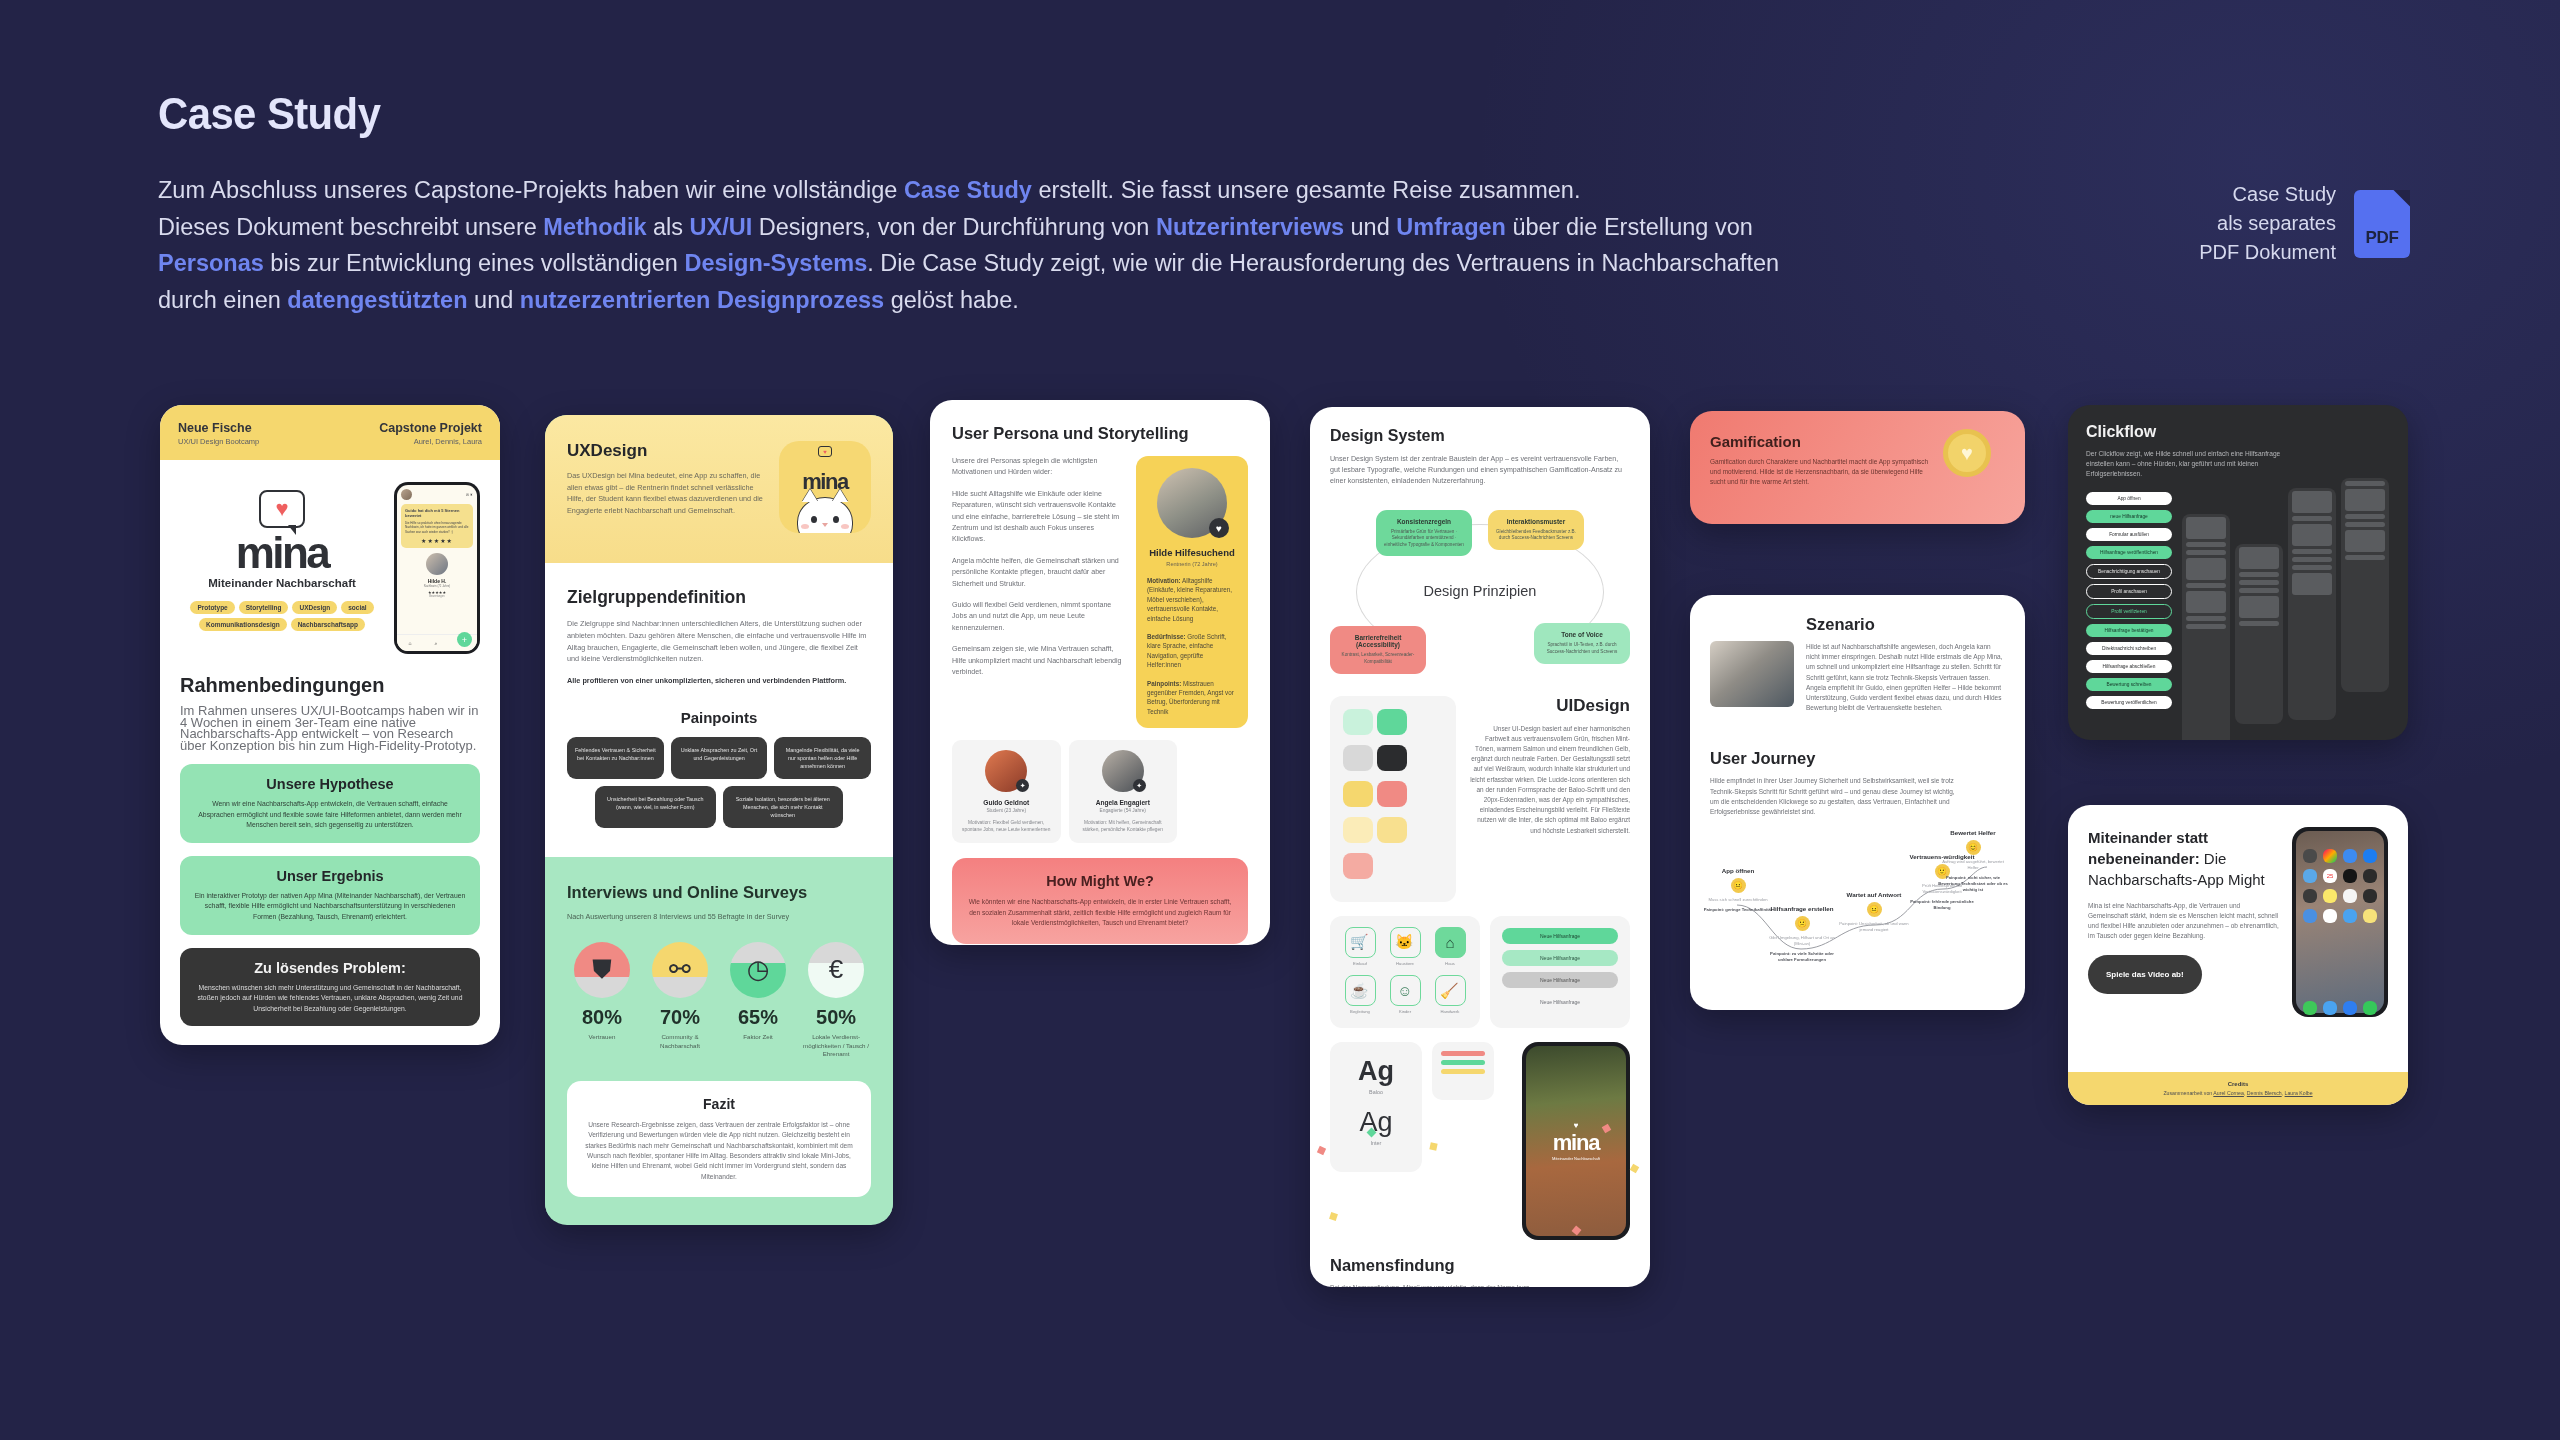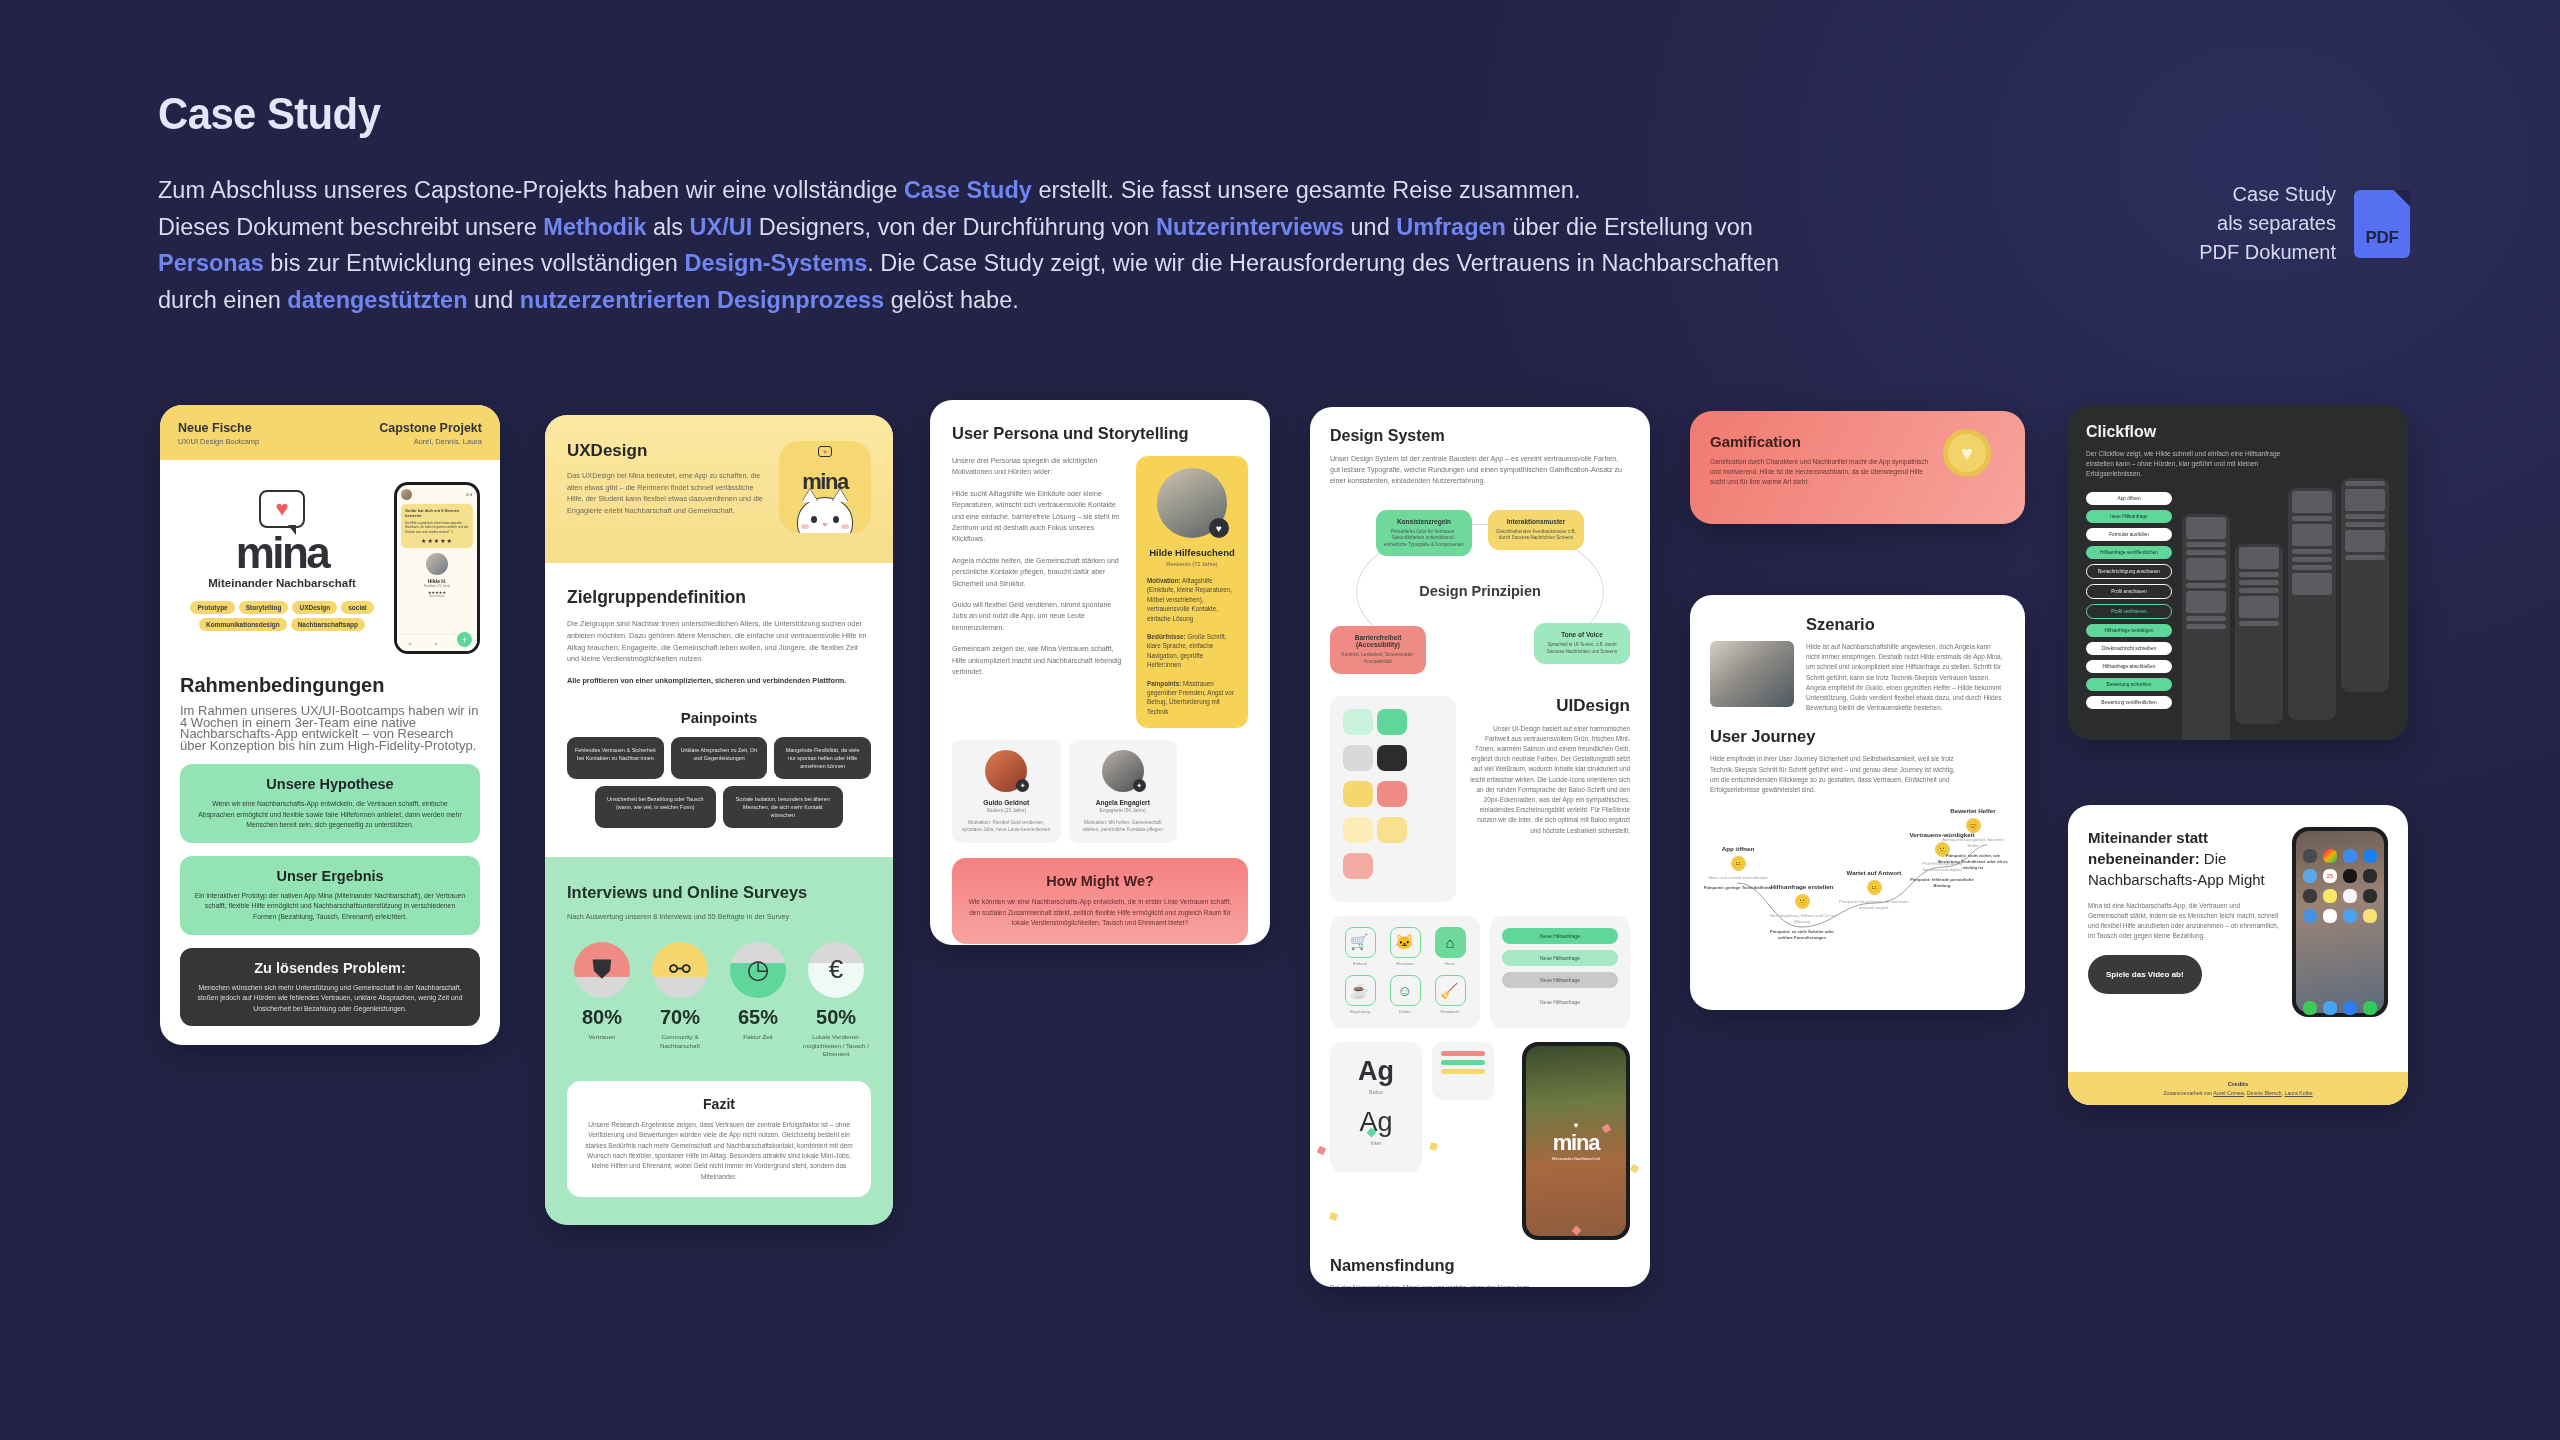--- a/index.html
+++ b/index.html
@@ -157,21 +157,21 @@
   .mini .mt { font-size:4.8px; line-height:7px; color:#84868c; margin-top:6px; }
   .hmw { background: linear-gradient(180deg,#f48080 0%,#f7a3a0 100%); border-radius: 14px; padding: 15px 16px; margin-top: 15px; text-align:center; }
   .hmw h4 { font-size: 14.5px; font-weight:700; color:#4a2020; margin-bottom: 8px; }
   .hmw p { font-size: 6.6px; line-height: 10.4px; color:#6d3636; }
 
   
   #card4 { left: 1310px; top: 2px; width: 340px; height: 880px; padding: 20px 20px 14px 20px; }
   #card4 h3.t1 { font-size: 16px; font-weight:700; color:#26272b; }
   #card4 .p1 { font-size: 7.1px; line-height: 11.2px; color:#6e7076; margin-top: 9px; }
   .dp-wrap { position: relative; height: 178px; margin-top: 14px; }
-  .dp-center { position:absolute; left:50%; top:50%; transform:translate(-50%,-50%); font-size:14.5px; font-weight:700; color:#3a3b40; white-space:nowrap; }
+  .dp-center { position:absolute; left:50%; top:50%; transform:translate(-50%,-50%); font-size:14.5px; font-weight:400; color:#3a3b40; white-space:nowrap; }
   .dp { position:absolute; width: 96px; border-radius: 11px; padding: 8px 7px; text-align:center; }
   .dp h6 { font-size: 6.5px; font-weight:700; color:#2d3a33; }
   .dp p { font-size: 4.6px; line-height: 6.6px; color:#4d5a53; margin-top: 4px; }
   .dp.g { background:#6ed99b; } .dp.y { background:#f5d76e; } .dp.r { background:#f08a84; } .dp.lg { background:#9fe7be; }
   .dp.pos1 { left: 46px; top: 8px; } .dp.pos2 { right: 46px; top: 8px; }
   .dp.pos3 { left: 0px; bottom: 6px; } .dp.pos4 { right: 0px; bottom: 16px; }
   .arc { position:absolute; left: 26px; right: 26px; top: 22px; height: 136px; border: 1px solid #d8d8d8; border-radius: 50%; border-bottom-color: transparent; }
   .ui-row { display:flex; gap: 12px; margin-top: 16px; align-items: flex-start; }
   .swatches { background:#f4f4f4; border-radius:12px; padding: 13px; width: 126px; flex:0 0 auto; }
   .sw { width: 30px; height: 26px; border-radius: 8px; display:inline-block; margin: 0 4px 6px 0; }
@@ -210,21 +210,21 @@
   .medal { width: 62px; height: 62px; flex:0 0 auto; position:relative; }
   .medal .disc { width:48px;height:48px;border-radius:50%;background:#f2d36a;border:5px solid #e8c24f; display:flex;align-items:center;justify-content:center; font-size:20px; color:#fff7d6; }
 
   
   #card6 { left: 1690px; top: 190px; width: 335px; height: 415px; padding: 20px; }
   #card6 .sz { display:flex; gap: 12px; }
   #card6 .szimg { width: 84px; height: 66px; border-radius: 6px; background: linear-gradient(140deg,#d5cec4 0%,#8f8c86 45%,#4e5861 100%); flex:0 0 auto; margin-top: 26px; }
   #card6 .szt { flex:1; }
   #card6 h3 { font-size: 16.5px; font-weight:700; color:#26272b; }
   #card6 p { font-size: 6.5px; line-height: 10.2px; color:#6e7076; margin-top: 8px; }
-  #card6 h3.uj { margin-top: 14px; }
+  #card6 h3.uj { margin-top: 36px; }
   .journey { position:relative; height: 148px; margin-top: 12px; }
   .jn { position:absolute; width: 72px; text-align:center; }
   .jn .dot { width: 15px;height:15px;border-radius:50%;background:#f2c94c; margin: 0 auto; font-size:8px; display:flex;align-items:center;justify-content:center; }
   .jn .nm { font-size: 6.2px; font-weight:700; color:#2f3136; margin-bottom: 4px; }
   .jn .tx { font-size: 4.2px; line-height: 6px; color:#9a9ca2; margin-top: 4px; }
   .jn .pp2 { font-size: 4.2px; line-height: 6px; color:#4f5158; font-weight:700; margin-top: 4px; }
 
   
   #card7 { left: 2068px; top: 0px; width: 340px; height: 335px; background: #2b2c2e; color:#e6e6e6; padding: 18px 18px; }
   #card7 h3 { font-size: 16px; font-weight:700; color:#f2f2f2; }

